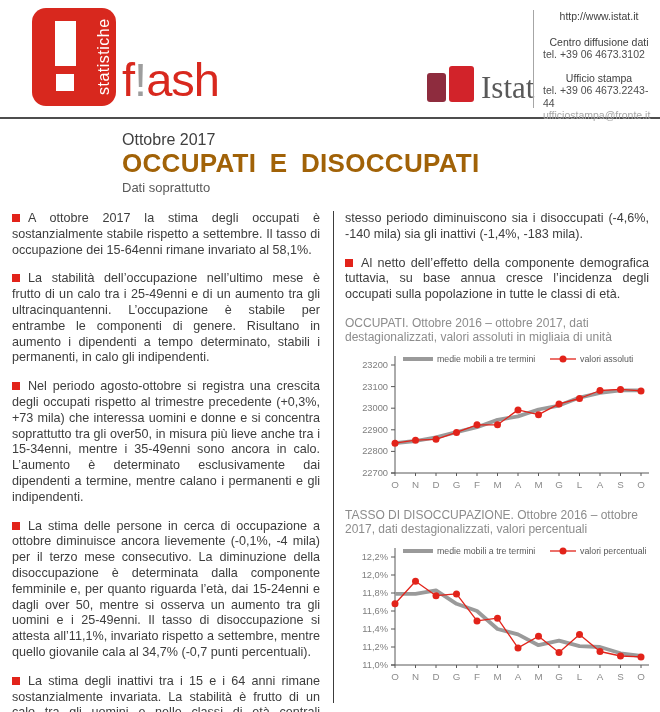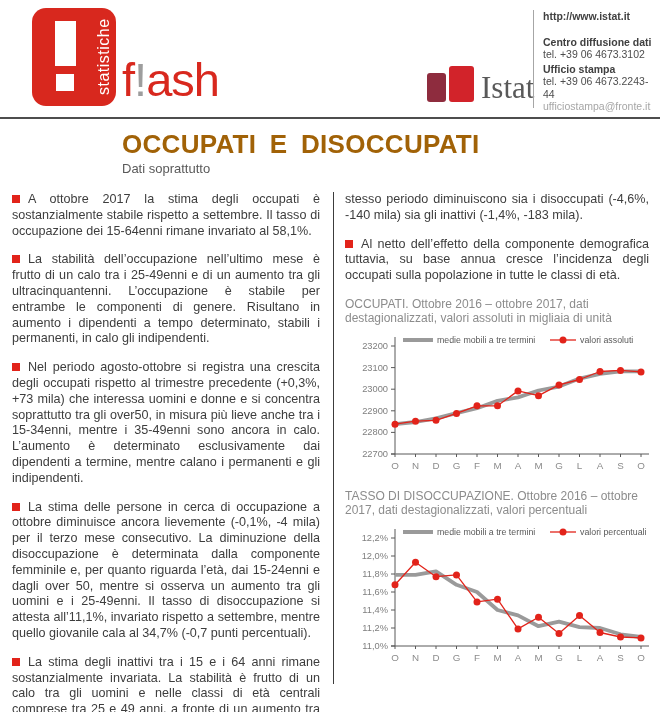--- a/index.html
+++ b/index.html
@@ -22,22 +22,22 @@
     font-size:15px; font-weight:bold; color:#7f7f7f; }
   .istat-logo { position:absolute; left:427px; top:66px; display:flex; align-items:flex-end; }
   .book { display:inline-block; border-radius:3px; }
   .book.dark { width:19px; height:29px; background:#8e2c3e; margin-right:3px; }
   .book.red  { width:25px; height:36px; background:#d2232a; }
   .istat-text { font-family:"Liberation Serif", serif; font-size:31px; color:#595959;
     margin-left:7px; line-height:.95;text-align:right; }
   .header-divider { position:absolute; left:533px; top:10px; width:1px; height:98px; background:#a6a6a6; }
   .contacts { position:absolute; left:543px; top:10px; width:112px; font-size:10.5px;
     line-height:12.5px; color:#4d4d4d; }
-  .contacts .bold { font-weight:bold; color:#404040; }
-  .contacts .gap { margin-top:2px; }
+  .contacts .bold { font-weight:normal; color:#404040;text-align:center; }
+  .contacts .gap { margin-top:11px; }
   .contacts .site { margin-bottom:13px; }
   .contacts .email { color:#a6a6a6; }
 
   .rule { width:660px; height:2px; background:#4d4d4d; }
 
   
   .title-block { padding:11px 0 0 122px; }
   .period { font-size:16px; color:#404040; line-height:19px; }
   h1 { font-size:26px; font-weight:bold; color:#a16207; letter-spacing:.3px;
     word-spacing:6px; line-height:29px; }
@@ -84,20 +84,21 @@
       <div>tel. +39 06 4673.3102</div>
       <div class="bold gap">Ufficio stampa</div>
       <div>tel. +39 06 4673.2243-44</div>
       <div class="email">ufficiostampa@fronte.it</div>
     </div>
   </header>
 
   <div class="rule"></div>
 
   <section class="title-block">
+    <div class="period">Ottobre 2017</div>
     <h1>OCCUPATI E DISOCCUPATI</h1>
     <div class="subtitle">Dati soprattutto</div>
   </section>
 
   <main>
     <div class="col left">
       <p class="para"><span class="bullet"></span><span>A ottobre 2017 la stima degli occupati è sostanzialmente stabile rispetto a settembre. Il tasso di occupazione dei 15-64enni rimane invariato al 58,1%.</span></p>
       <p class="para"><span class="bullet"></span><span>La stabilità dell’occupazione nell’ultimo mese è frutto di un calo tra i 25-49enni e di un aumento tra gli ultracinquantenni. L’occupazione è stabile per entrambe le componenti di genere. Risultano in aumento i dipendenti a tempo determinato, stabili i permanenti, in calo gli indipendenti.</span></p>
       <p class="para"><span class="bullet"></span><span>Nel periodo agosto-ottobre si registra una crescita degli occupati rispetto al trimestre precedente (+0,3%, +73 mila) che interessa uomini e donne e si concentra soprattutto tra gli over50, in misura più lieve anche tra i 15-34enni, mentre i 35-49enni sono ancora in calo. L’aumento è determinato esclusivamente dai dipendenti a termine, mentre calano i permanenti e gli indipendenti.</span></p>
       <p class="para"><span class="bullet"></span><span>La stima delle persone in cerca di occupazione a ottobre diminuisce ancora lievemente (-0,1%, -4 mila) per il terzo mese consecutivo. La diminuzione della disoccupazione è determinata dalla componente femminile e, per quanto riguarda l’età, dai 15-24enni e dagli over 50, mentre si osserva un aumento tra gli uomini e i 25-49enni. Il tasso di disoccupazione si attesta all’11,1%, invariato rispetto a settembre, mentre quello giovanile cala al 34,7% (-0,7 punti percentuali).</span></p>

